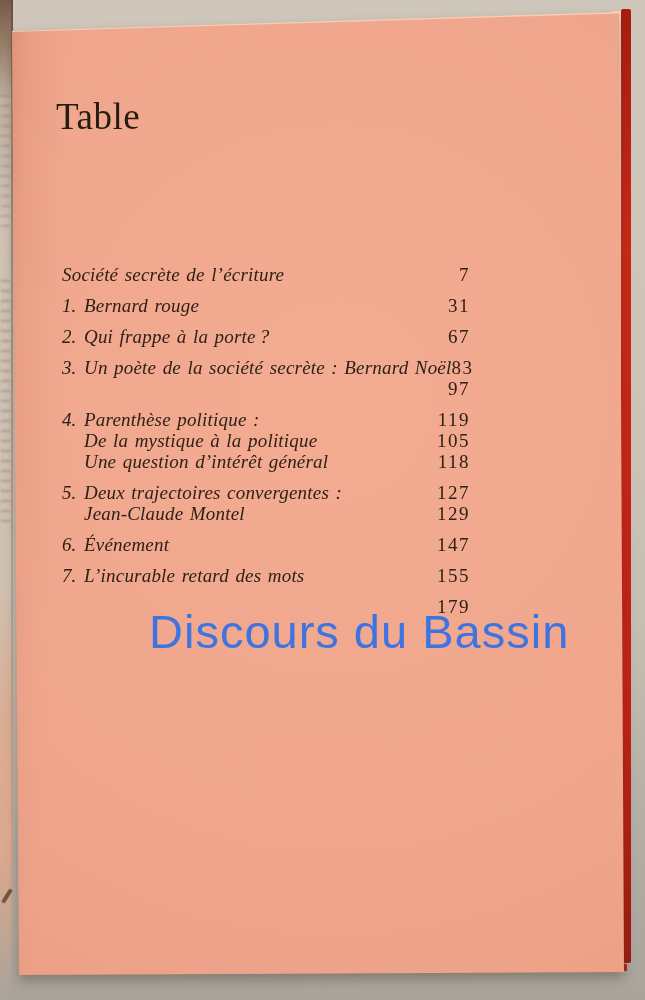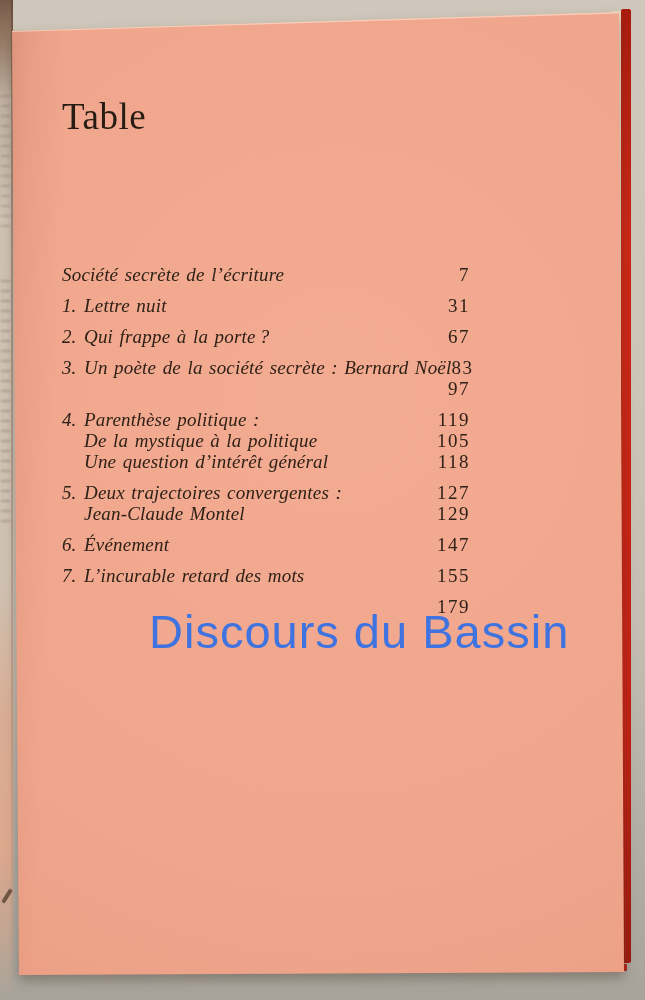--- a/index.html
+++ b/index.html
@@ -42,21 +42,21 @@
     background:
       linear-gradient(92deg, rgba(140,60,35,.22) 0px, rgba(140,60,35,.08) 30px, rgba(140,60,35,0) 70px),
       radial-gradient(130% 85% at 52% 40%, #f3ab91 0%, #efa68c 55%, #eb9f85 88%, #e69a80 100%);
   }
   .page-topline {
     position:absolute; left:11px; top:30px; width:609px; height:2px;
     background:rgba(255,236,220,.55); transform:rotate(-1.75deg); transform-origin:left center;
   }
 
   .title {
-    position:absolute; left:62px; top:98px; margin:0;
+    position:absolute; left:56px; top:98px; margin:0;
     font-size:37px; font-weight:400; line-height:1; letter-spacing:.5px; color:#271c13;
   }
 
   .toc {
     position:absolute; left:62px; top:264px; width:408px;
     font-style:italic; font-size:19px; color:#2e2117;
   }
   .row { display:flex; align-items:flex-start; line-height:21px; white-space:nowrap; }
   .row.group { margin-top:10px; }
   .num { flex:0 0 22px; }
@@ -93,21 +93,21 @@
       <div class="page-topline"></div>
       <h1 class="title">Table</h1>
       <div class="toc" id="toc">
           <div class="row flush">
 
     <span class="label">Société secrète de l’écriture</span>
     <span class="page-num">7</span>
   </div>
           <div class="row numbered group">
     <span class="num">1.</span>
-    <span class="label">Lettre nuit</span>
+    <span class="label">Bernard rouge</span>
     <span class="page-num">31</span>
   </div>
           <div class="row numbered group">
     <span class="num">2.</span>
     <span class="label">Qui frappe à la porte ?</span>
     <span class="page-num">67</span>
   </div>
           <div class="row numbered group">
     <span class="num">3.</span>
     <span class="label">Un poète de la société secrète : Bernard Noël</span>

